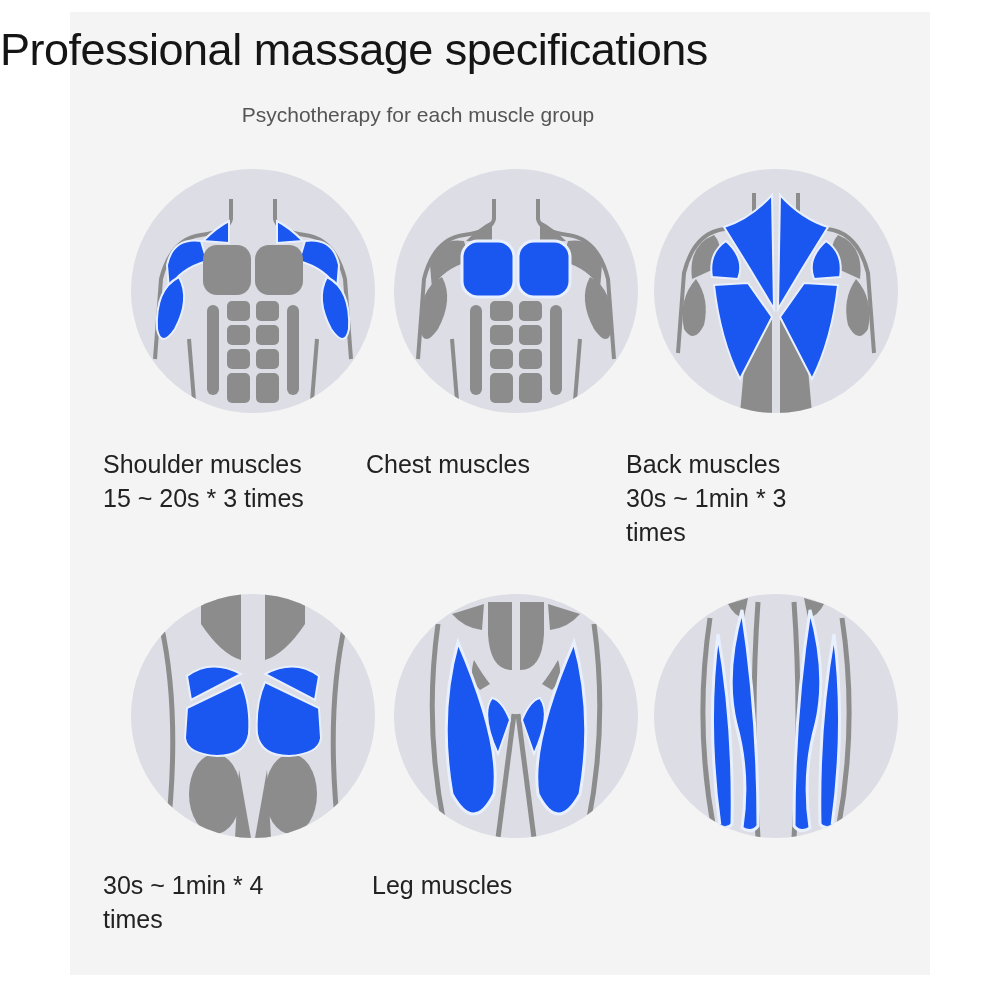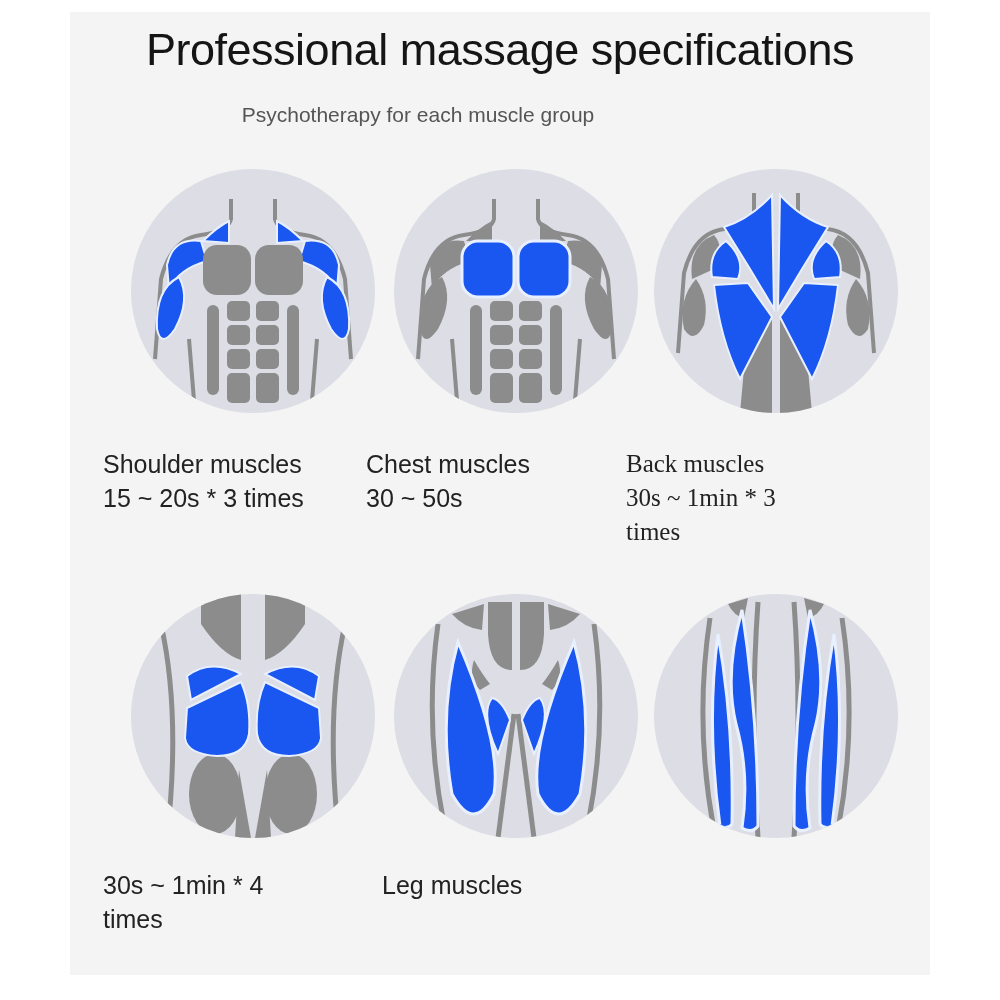--- a/index.html
+++ b/index.html
@@ -6,21 +6,21 @@
   body {
     width: 1000px; height: 1000px; background: #ffffff;
     position: relative; overflow: hidden;
     font-family: "Liberation Sans", "DejaVu Sans", sans-serif;
   }
   .panel {
     position: absolute; left: 70px; top: 12px; width: 860px; height: 963px;
     background: #f4f4f4;
   }
   .title {
-    position: absolute; left: 0; top: 24px; width: 1000px; text-align: center;
+    position: absolute; left: 0; top: 24px; width: 1000px; text-align: left;
     font-size: 45px; color: #151515; letter-spacing: -0.5px;
   }
   .subtitle {
     position: absolute; left: 0; top: 103px; width: 836px; text-align: center;
     font-size: 21px; color: #555555;
   }
   .circle {
     position: absolute; width: 244px; height: 244px; border-radius: 50%;
     background: #dcdde5; overflow: hidden;
   }
@@ -104,21 +104,20 @@
           <rect x="125" y="180" width="23" height="20" rx="5"></rect>
         <rect x="96" y="204" width="23" height="30" rx="5"></rect>
           <rect x="125" y="204" width="23" height="30" rx="5"></rect>
         <rect x="76" y="136" width="12" height="90" rx="6"></rect>
           <rect x="156" y="136" width="12" height="90" rx="6"></rect>
       </g>
     </svg>
   </div>
   <div class="caption" style="left:366px; top:447px;">
     <div>Chest muscles</div>
-    <div>30 ~ 50s</div>
     <div></div>
   </div>
 </div>
 
 <div>
   <div class="circle" style="left:654px; top:169px;">
     <svg viewBox="0 0 244 244">
       <g fill="none" stroke="#8c8c8c" stroke-width="4">
         <path d="M100 24 L100 44 Q98 56 70 60 Q40 64 30 104 L24 184"></path>
         <path d="M144 24 L144 44 Q146 56 174 60 Q204 64 214 104 L220 184"></path>
@@ -132,21 +131,21 @@
           <path d="M154 200 L126 150 L126 244 L158 244Z"></path>
       </g>
       <path d="M118 26 L120 140 L96 100 L70 58 Q96 50 118 26Z" fill="#1a56f0" stroke="#e8f0ff" stroke-width="2"></path>
       <path d="M126 26 L124 140 L148 100 L174 58 Q148 50 126 26Z" fill="#1a56f0" stroke="#e8f0ff" stroke-width="2"></path>
       <path d="M72 72 Q54 84 58 108 L84 110 Q92 90 72 72Z" fill="#1a56f0" stroke="#e8f0ff" stroke-width="2"></path>
       <path d="M172 72 Q190 84 186 108 L160 110 Q152 90 172 72Z" fill="#1a56f0" stroke="#e8f0ff" stroke-width="2"></path>
       <path d="M60 116 L94 114 L118 148 L86 210 Q66 170 60 116Z" fill="#1a56f0" stroke="#e8f0ff" stroke-width="2"></path>
       <path d="M184 116 L150 114 L126 148 L158 210 Q178 170 184 116Z" fill="#1a56f0" stroke="#e8f0ff" stroke-width="2"></path>
     </svg>
   </div>
-  <div class="caption" style="left:626px; top:447px;font-family:Liberation Serif, serif;">
+  <div class="caption" style="left:626px; top:447px;">
     <div>Back muscles</div>
     <div>30s ~ 1min * 3</div>
     <div>times</div>
   </div>
 </div>
 
 <div>
   <div class="circle" style="left:131px; top:594px;">
     <svg viewBox="0 0 244 244">
       <g fill="none" stroke="#8c8c8c" stroke-width="5">
@@ -189,21 +188,21 @@
           <path d="M150 8 L126 8 L126 76 Q148 76 150 40Z"></path>
         <path d="M80 66 Q88 80 96 90 L86 96 Q74 84 80 66Z"></path>
           <path d="M164 66 Q156 80 148 90 L158 96 Q170 84 164 66Z"></path>
       </g>
       <path d="M64 48 Q44 120 58 200 Q80 240 100 200 Q108 150 64 48Z" fill="#1a56f0" stroke="#e8f0ff" stroke-width="3"></path>
       <path d="M180 48 Q200 120 186 200 Q164 240 144 200 Q136 150 180 48Z" fill="#1a56f0" stroke="#e8f0ff" stroke-width="3"></path>
       <path d="M98 104 Q86 120 104 160 L116 126 Q108 106 98 104Z" fill="#1a56f0" stroke="#e8f0ff" stroke-width="2"></path>
       <path d="M146 104 Q158 120 140 160 L128 126 Q136 106 146 104Z" fill="#1a56f0" stroke="#e8f0ff" stroke-width="2"></path>
     </svg>
   </div>
-  <div class="caption" style="left:382px; top:868px;">
+  <div class="caption" style="left:372px; top:868px;">
     <div>Leg muscles</div>
     <div></div>
   </div>
 </div>
 
 <div>
   <div class="circle" style="left:654px; top:594px;">
     <svg viewBox="0 0 244 244">
       <g fill="none" stroke="#8c8c8c" stroke-width="5">
         <path d="M56 24 Q40 130 60 236"></path>

